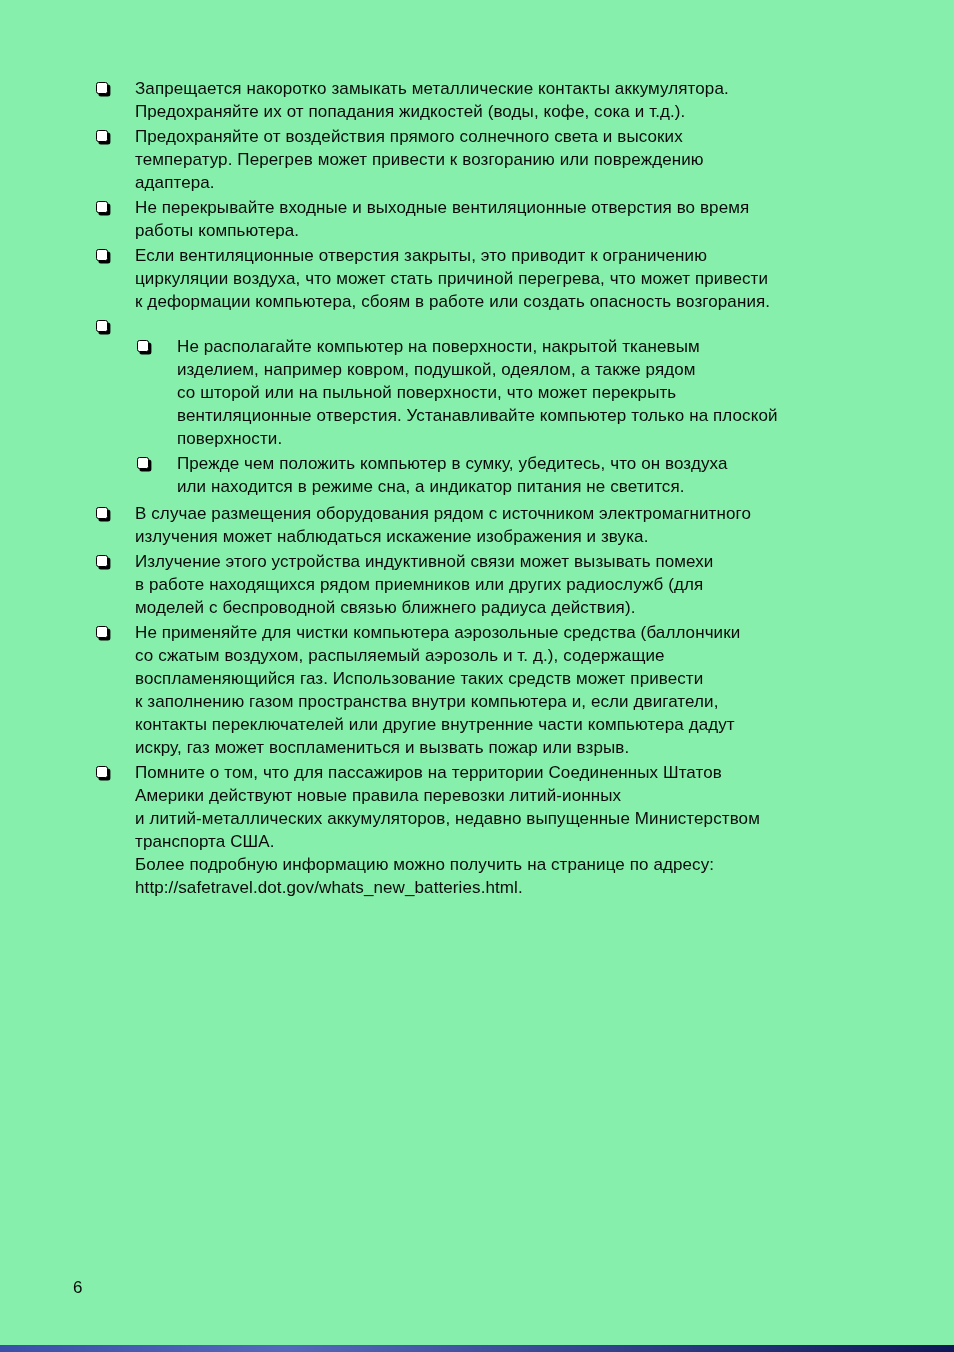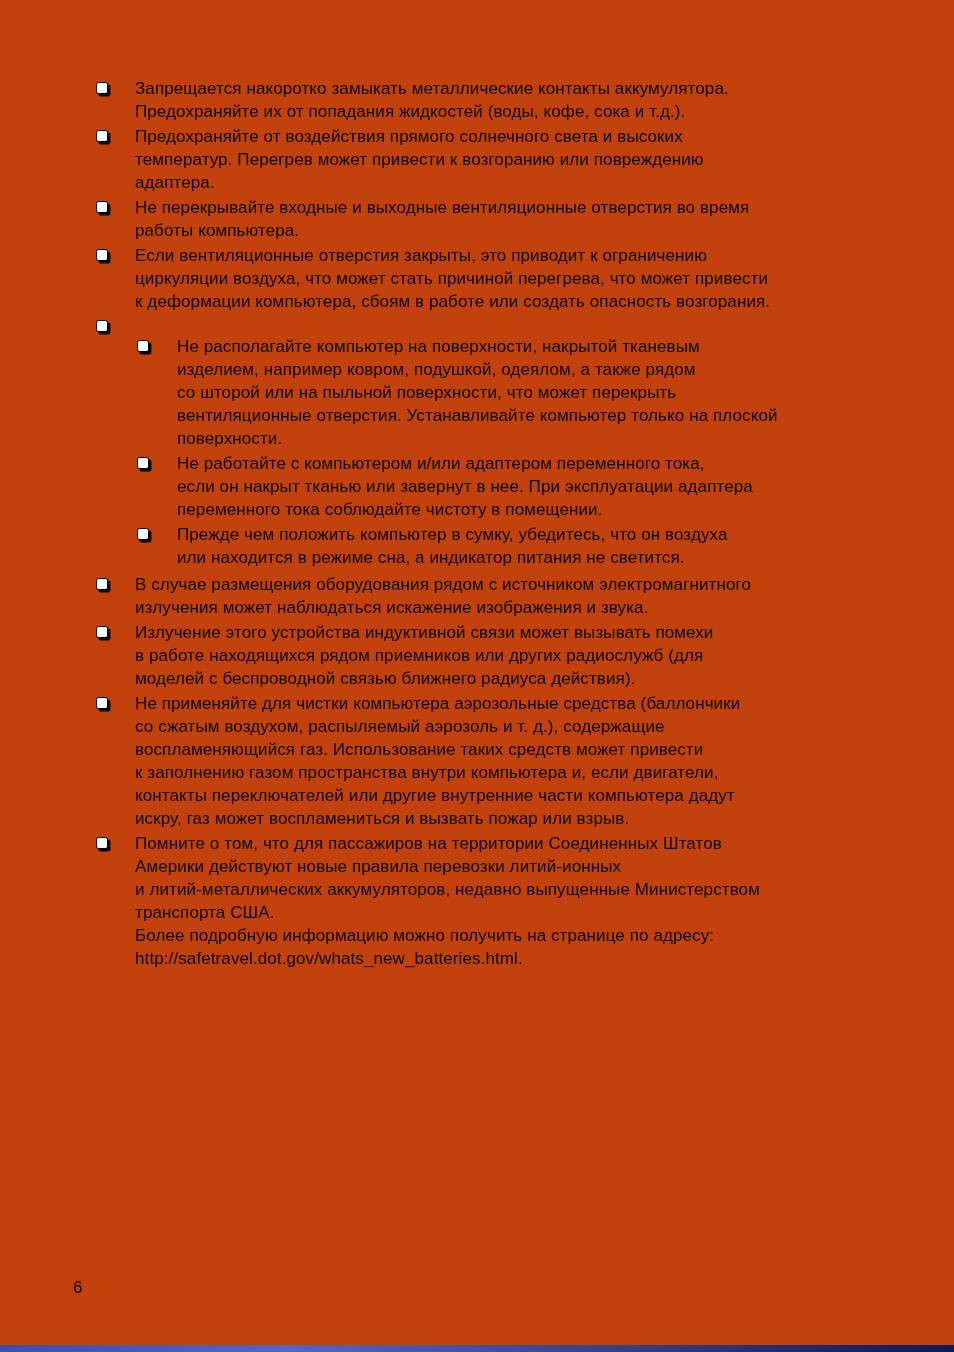--- a/index.html
+++ b/index.html
@@ -8,21 +8,21 @@
   }
   body {
     width: 954px; height: 1352px;
     position: relative;
     overflow: hidden;
     font-family: "Liberation Sans", sans-serif;
     color: #0a0a0a;
   }
   .page {
     position: absolute; inset: 0;
-    background: #c2410c;
+    background: #86efac;
   }
   .content {
     position: absolute;
     left: 95px; top: 77px;
     width: 780px;
   }
   .item {
     display: flex;
     align-items: flex-start;
     margin-bottom: 2px;
@@ -121,30 +121,20 @@
 со шторой или на пыльной поверхности, что может перекрыть
 вентиляционные отверстия. Устанавливайте компьютер только на плоской
 поверхности.</div>
               </div>
             </div>
             <div class="item sub">
               <span class="bullet-col">
                 <span class="sq"></span>
               </span>
               <div class="body-col">
-                <div class="txt">Не работайте с компьютером и/или адаптером переменного тока,
-если он накрыт тканью или завернут в нее. При эксплуатации адаптера
-переменного тока соблюдайте чистоту в помещении.</div>
-              </div>
-            </div>
-            <div class="item sub">
-              <span class="bullet-col">
-                <span class="sq"></span>
-              </span>
-              <div class="body-col">
                 <div class="txt">Прежде чем положить компьютер в сумку, убедитесь, что он воздуха
 или находится в режиме сна, а индикатор питания не светится.</div>
               </div>
             </div>
           </div>
         </div>
       </div>
       <div class="item">
         <span class="bullet-col">
           <span class="sq"></span>

